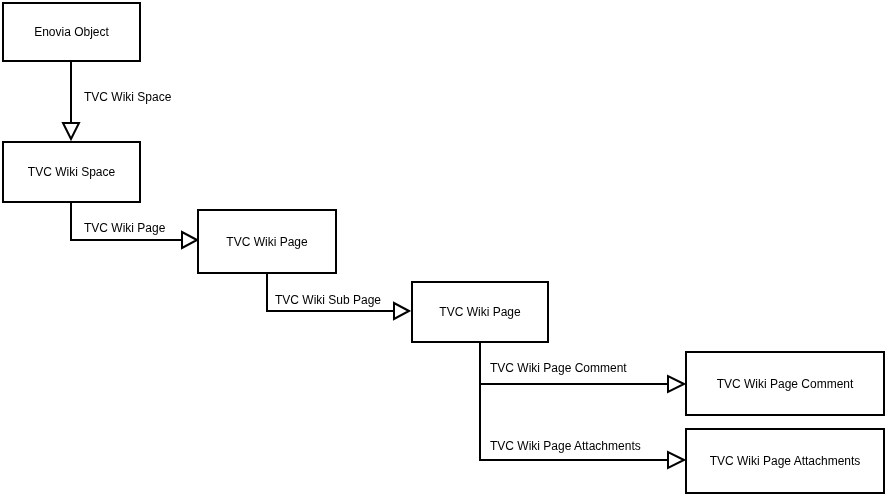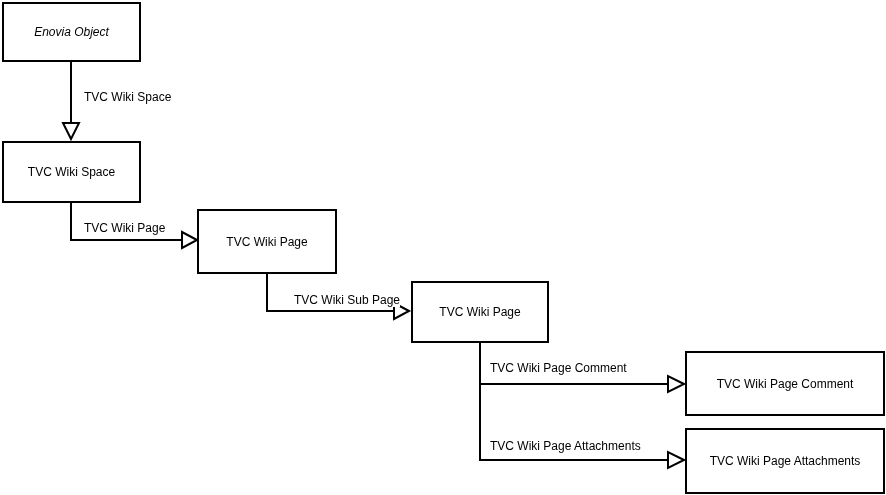--- a/index.html
+++ b/index.html
@@ -28,36 +28,36 @@
     box-sizing: border-box;
     border: 2px solid #000000;
     background: #ffffff;
     display: flex;
     align-items: center;
     justify-content: center;
     text-align: center;
     font-size: 12px;
     line-height: 14px;
   }
-  .node-enovia      { left: 2px;   top: 2px;   width: 139px; height: 60px; font-style: italic; }
+  .node-enovia      { left: 2px;   top: 2px;   width: 139px; height: 60px; }
   .node-space       { left: 2px;   top: 141px; width: 139px; height: 62px; }
   .node-page1       { left: 197px; top: 209px; width: 140px; height: 65px; }
   .node-page2       { left: 411px; top: 281px; width: 138px; height: 62px; }
   .node-comment     { left: 685px; top: 351px; width: 200px; height: 65px; }
   .node-attachments { left: 685px; top: 428px; width: 200px; height: 66px; }
   .edge-label {
     position: absolute;
     font-size: 12px;
     line-height: 13px;
     white-space: nowrap;
     background: #ffffff;
   }
   .lbl-space       { left: 84px;  top: 91px;  }
   .lbl-page        { left: 84px;  top: 222px; }
-  .lbl-subpage     { left: 275px; top: 294px; margin-left: 19px; }
+  .lbl-subpage     { left: 275px; top: 294px; }
   .lbl-comment     { left: 490px; top: 362px; }
   .lbl-attachments { left: 490px; top: 440px; }
   .edge-line {
     fill: none;
     stroke: #000000;
     stroke-width: 2;
   }
   .arrowhead {
     fill: #ffffff;
     stroke: #000000;

